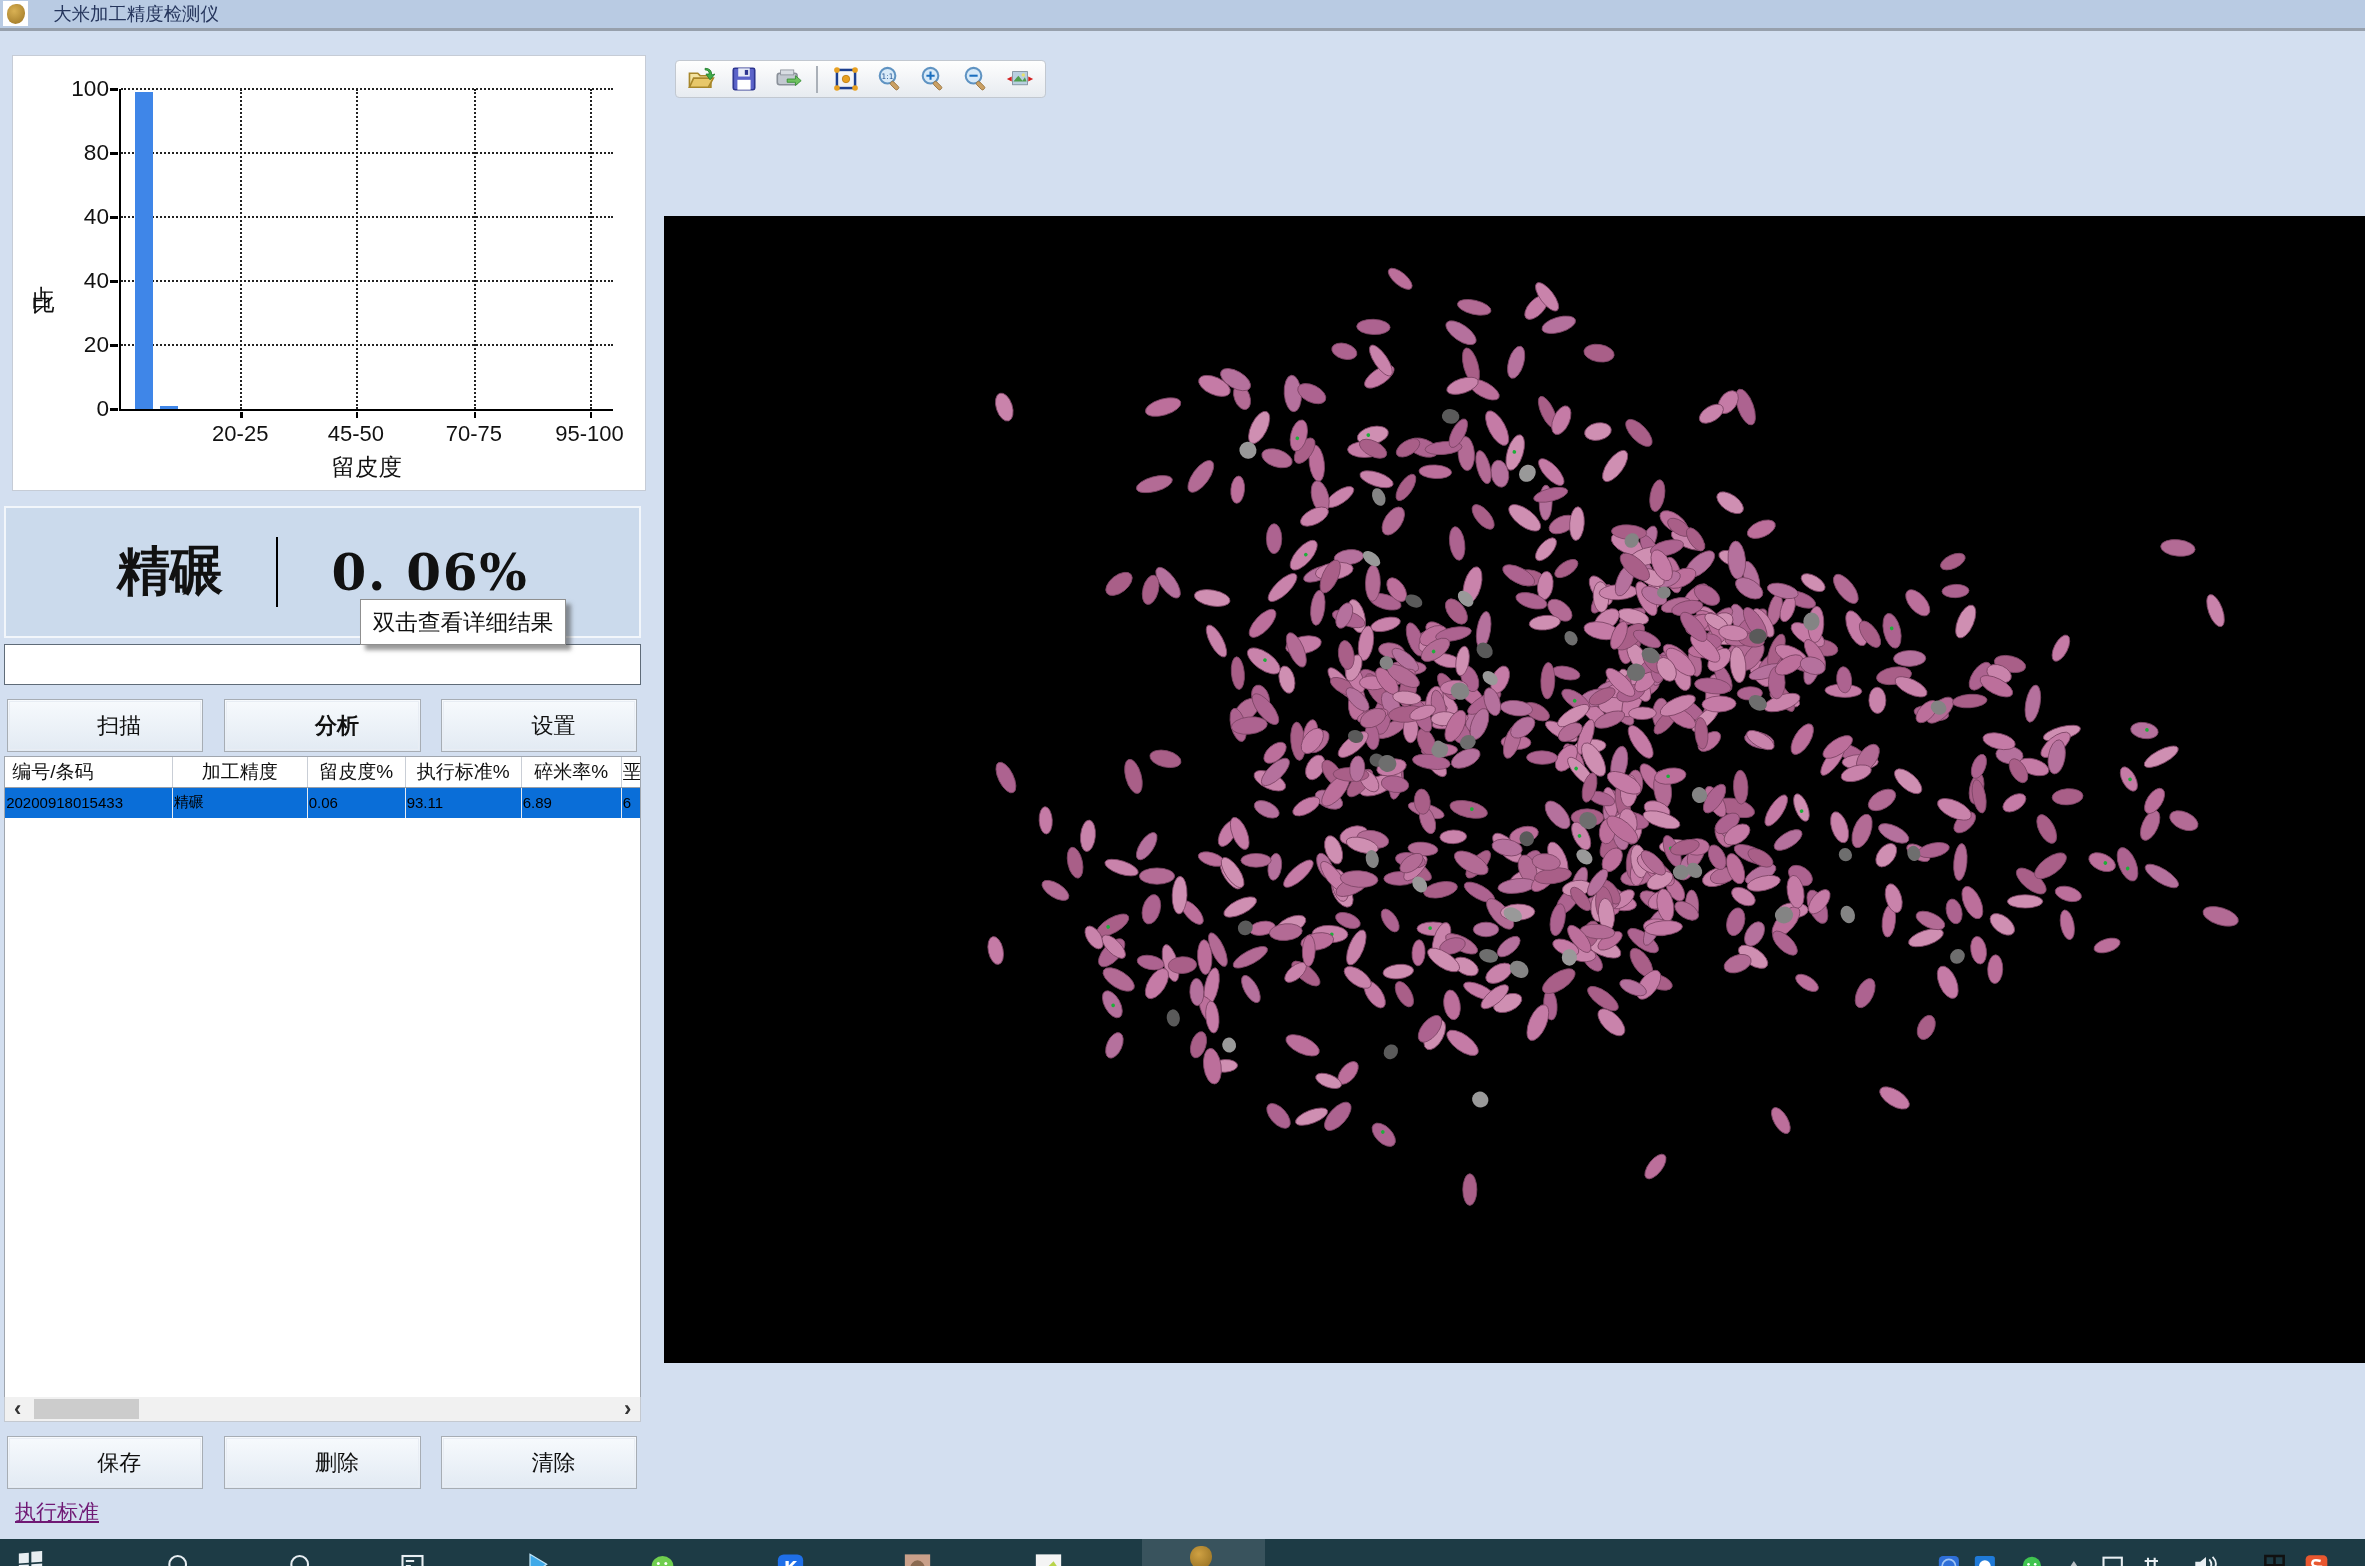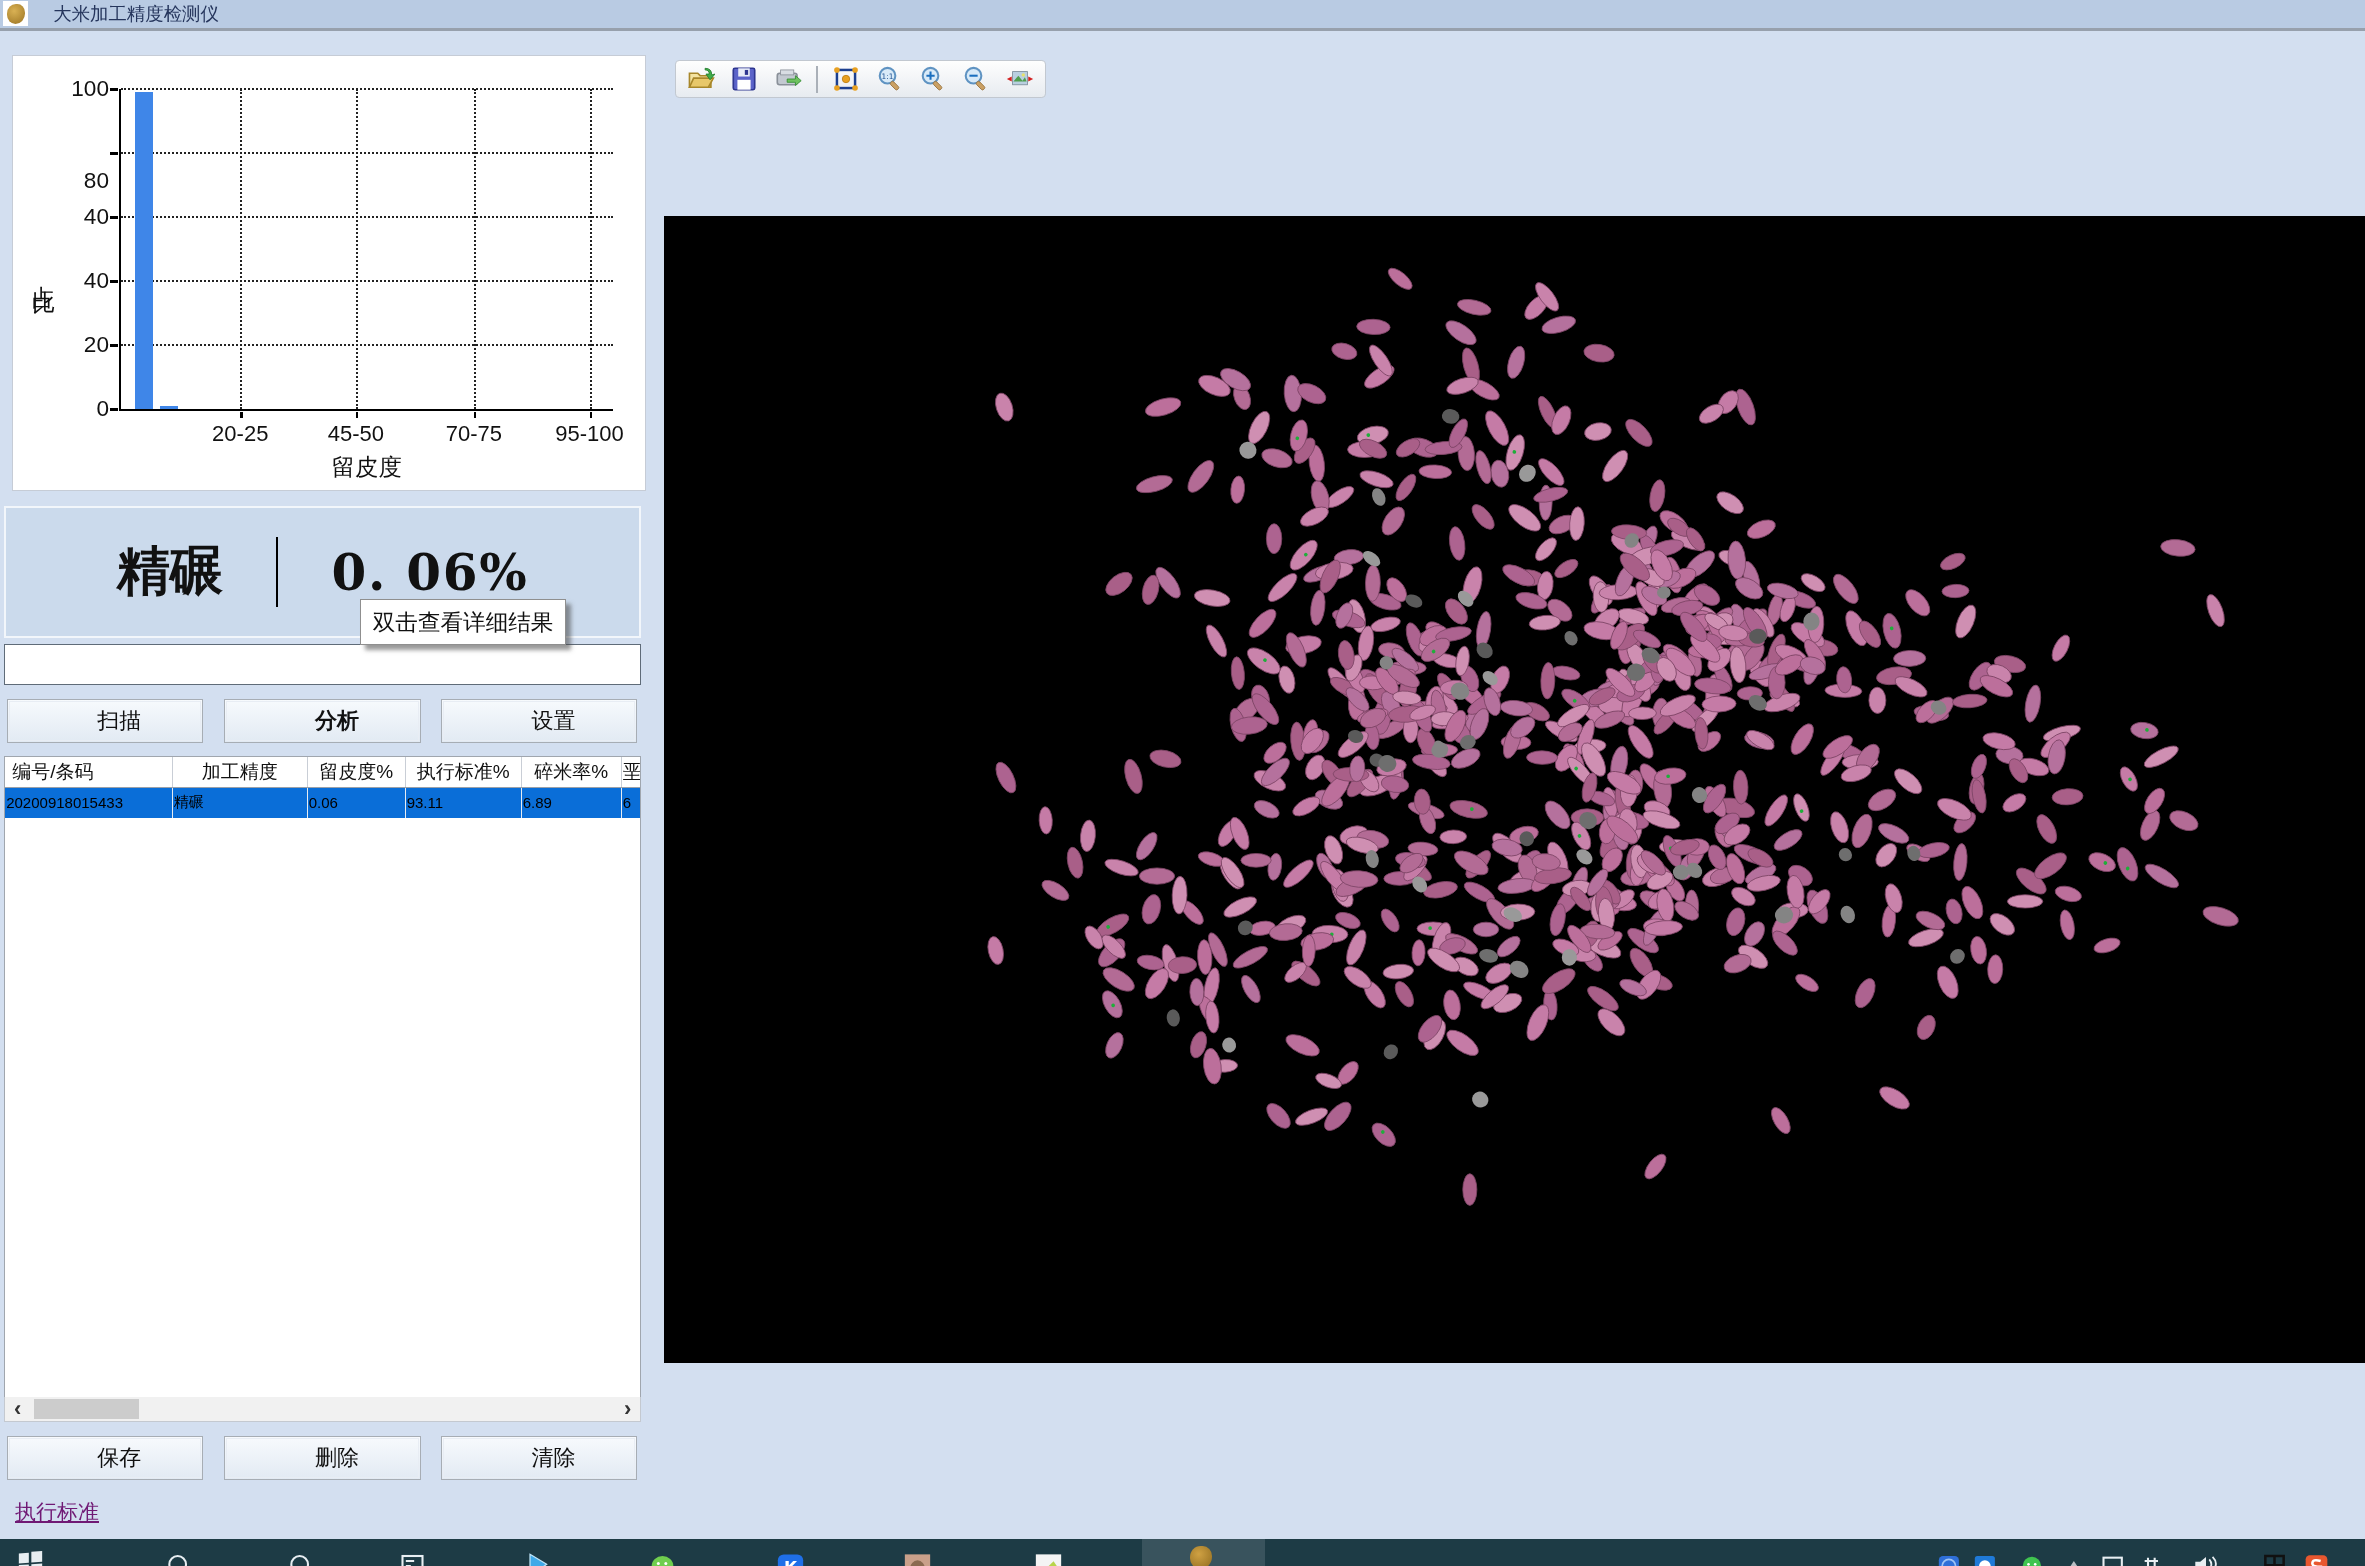--- a/index.html
+++ b/index.html
@@ -38,21 +38,21 @@
   #result-panel .grade{font-family:"DejaVu Serif","Liberation Serif",serif;font-weight:bold;font-size:53px;}
   #result-panel .vsep{width:2.5px;height:70px;background:#000;}
   #result-panel .value{font-family:"DejaVu Serif","Liberation Serif",serif;font-weight:bold;font-size:50px;letter-spacing:1.7px;}
   #tooltip{position:absolute;left:360px;top:599px;width:auto;padding:6.7px 11.7px;background:#fff;
            border:1.7px solid #8f8f8f;font-size:22.6px;white-space:nowrap;
            box-shadow:5px 5px 4.2px rgba(70,70,70,.55);z-index:5;}
   
   #barcode-input{position:absolute;left:4.2px;top:644px;width:637px;height:41px;box-sizing:border-box;
                  border:1.7px solid #5f6b78;background:#fff;font-size:22px;padding:0 8.4px;}
   
-  .btn{position:absolute;height:44px;box-sizing:border-box;background:linear-gradient(#f7fafd,#e2eaf3);
+  .btn{position:absolute;height:53px;box-sizing:border-box;background:linear-gradient(#f7fafd,#e2eaf3);
        border:1.7px solid #a7adb4;outline:0.8px solid #e8edf4;outline-offset:-3.3px;
        font-size:22px;display:flex;align-items:center;justify-content:center;cursor:default;padding-left:29px;}
   
   #table-wrap{position:absolute;left:4.2px;top:756px;width:637px;height:665px;box-sizing:border-box;
               border:1.7px solid #a0a6ae;background:#fff;overflow:hidden;}
   #grid{position:absolute;left:0;top:0;width:694px;border-collapse:collapse;table-layout:fixed;}
   #grid th{height:27.6px;background:#fff;font-weight:normal;font-size:19px;
            border-right:0.8px solid #c9ced6;border-bottom:1.7px solid #9aa0a8;text-align:center;
            overflow:hidden;white-space:nowrap;}
   #grid th:first-child{text-align:left;padding-left:7px;}
@@ -104,21 +104,21 @@
         <div class="ytickmark" style="top: 255px;"></div>
         <div class="ylab" style="top: 256px;">20</div>
         <div class="hgrid" style="top: 191px;"></div>
         <div class="ytickmark" style="top: 191px;"></div>
         <div class="ylab" style="top: 192px;">40</div>
         <div class="hgrid" style="top: 127px;"></div>
         <div class="ytickmark" style="top: 127px;"></div>
         <div class="ylab" style="top: 128px;">40</div>
         <div class="hgrid" style="top: 63px;"></div>
         <div class="ytickmark" style="top: 63px;"></div>
-        <div class="ylab" style="top: 64px; margin-top: 28px;">80</div>
+        <div class="ylab" style="top: 64px;">80</div>
         <div class="hgrid" style="top: -0.8px;"></div>
         <div class="ytickmark" style="top: -0.8px;"></div>
         <div class="ylab" style="top: 0px; margin-left: 28px;">100</div>
         <div class="vgrid" style="left: 24.3%;"></div>
         <div class="xtickmark" style="left: 24.3%;"></div>
         <div class="xlab" style="left: 24.3%;">20-25</div>
         <div class="vgrid" style="left: 47.8%;"></div>
         <div class="xtickmark" style="left: 47.8%;"></div>
         <div class="xlab" style="left: 47.8%;">45-50</div>
         <div class="vgrid" style="left: 71.8%;"></div>

